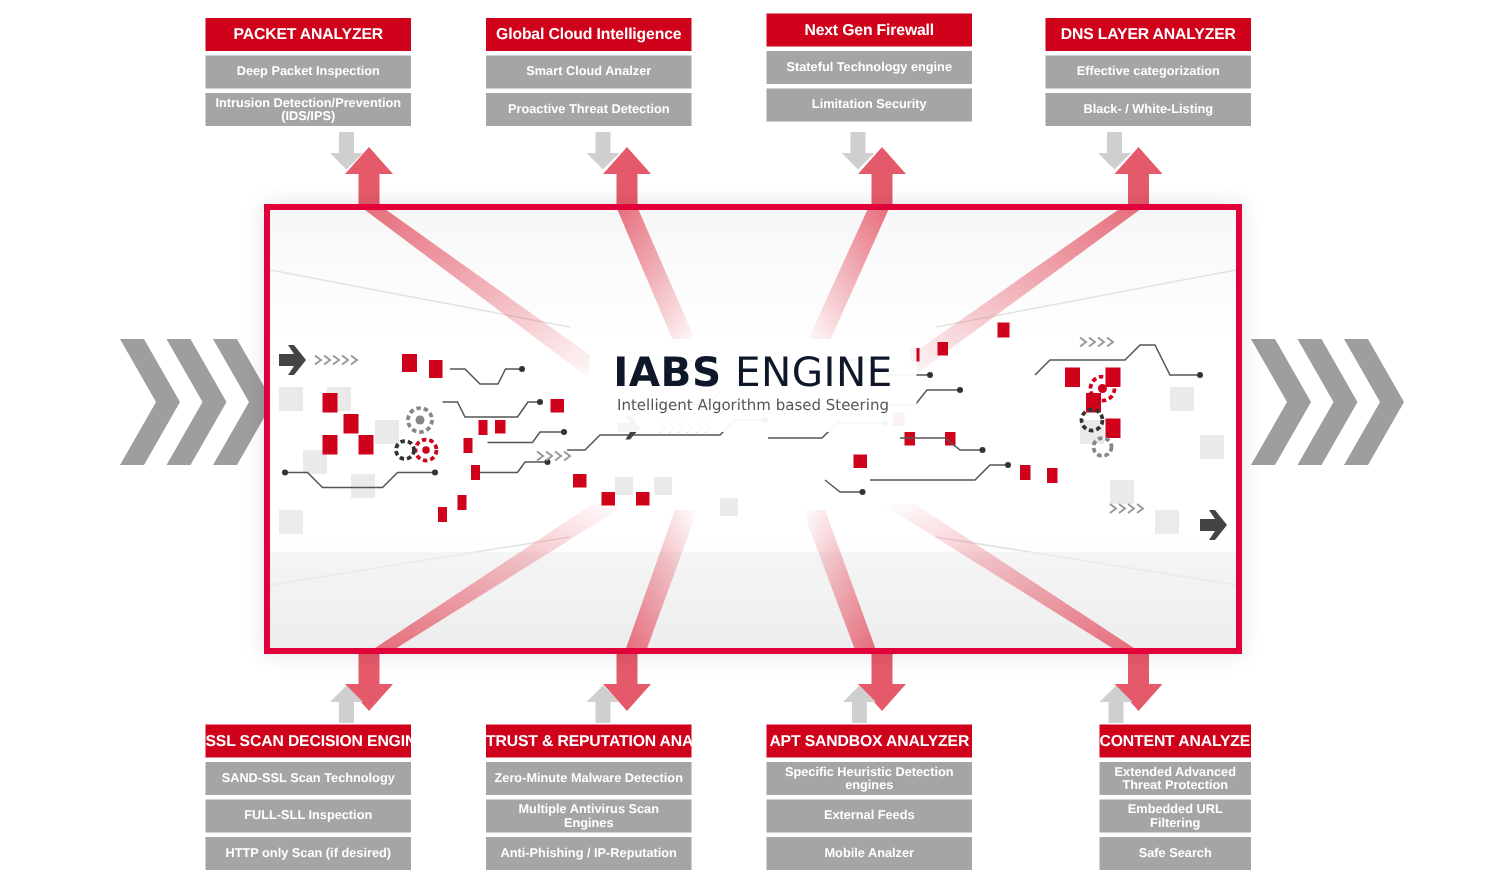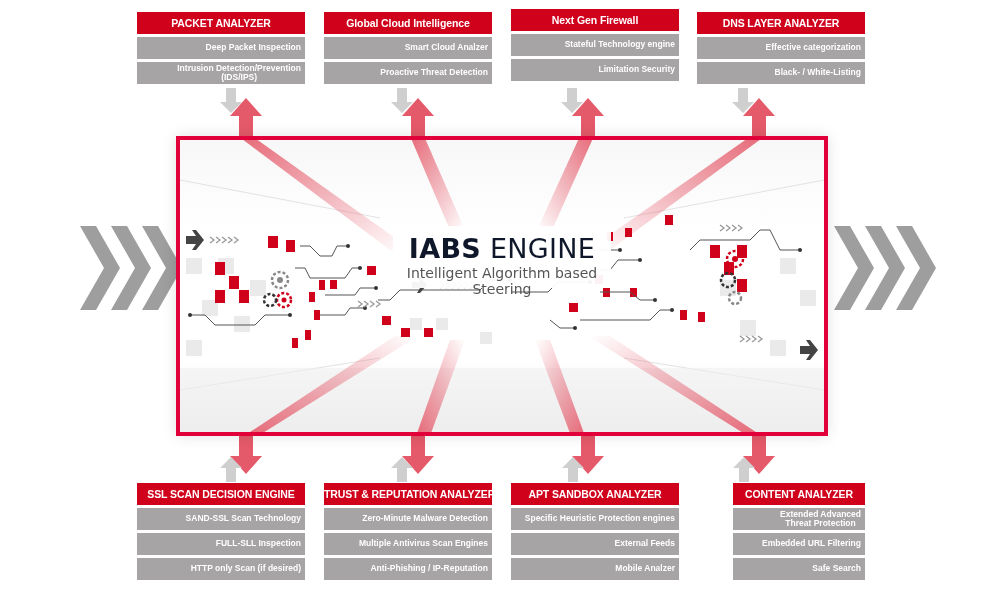--- a/index.html
+++ b/index.html
@@ -1,28 +1,28 @@
 <!DOCTYPE html>
 <html><head>
   <meta charset="utf-8">
   <style>
     * { box-sizing: border-box; margin: 0; padding: 0; }
     html, body { width: 1000px; height: 594px; background: #ffffff; overflow: hidden; }
     body { position: relative; font-family: "Liberation Sans", "DejaVu Sans", sans-serif; }
 
-    .module { position: absolute; width: 168px; }
+    .module { position: absolute; width: 137px; }
     .module .head {
       height: 22px; background: #d0011b; color: #fff;
       font-size: 10.5px; font-weight: bold; text-align: center; line-height: 22px;
       letter-spacing: -0.1px; white-space: nowrap;
     }
     .module .item {
       margin-top: 3px; height: 22px; background: #a6a4a4; color: #fff;
       font-size: 8.5px; font-weight: bold; text-align: center;
-      display: flex; align-items: center; justify-content: flex-end; line-height: 9.5px;
+      display: flex; align-items: center; justify-content: center; line-height: 9.5px;
       padding: 0 4px;
     }
     .module .item span { display: block; }
 
     #top-0 { left: 137px; top: 12px; }
     #top-1 { left: 324px; top: 12px; border-radius: 27px; }
     #top-2 { left: 511px; top: 9px; }
     #top-3 { left: 697px; top: 12px; }
 
     #bot-0 { left: 137px; top: 483px; }
@@ -43,21 +43,21 @@
     #title-box {
       position: absolute; left: 213px; top: 86px; width: 218px; height: 62px;
       background: rgba(255,255,255,0.95);
       text-align: center;
     }
     #engine-title {
       font-size: 27px; color: #0f172a; margin-top: 8px; letter-spacing: 0.3px;
       font-family: "DejaVu Sans", sans-serif; line-height: 30px;
     }
     #engine-title b { font-weight: bold; }
-    #engine-subtitle { font-size: 14px; color: #555; margin-top: 1px; font-family: "DejaVu Sans", sans-serif; }
+    #engine-subtitle { font-size: 10px; color: #555; margin-top: 1px; font-family: "DejaVu Sans", sans-serif; }
 
     #arrows-layer { position: absolute; left: 0; top: 0; width: 1000px; height: 594px; pointer-events: none; }
   </style>
 </head>
 <body>
 
 <svg id="arrows-layer" viewBox="0 0 1000 594" width="1000" height="594">
   <defs>
     <linearGradient id="rayDown" x1="0" y1="0" x2="0" y2="1">
       <stop offset="0" stop-color="#e55a6a" stop-opacity="0.95"></stop>
@@ -362,21 +362,21 @@
   <div class="item">
       <span>Multiple Antivirus Scan Engines</span>
     </div>
   <div class="item">
       <span>Anti-Phishing / IP-Reputation</span>
     </div>
 </div>
 <div class="module bottom" id="bot-2">
   <div class="head">APT SANDBOX ANALYZER</div>
   <div class="item">
-      <span>Specific Heuristic Protection engines</span>
+      <span>Specific Heuristic Detection engines</span>
     </div>
   <div class="item">
       <span>External Feeds</span>
     </div>
   <div class="item">
       <span>Mobile Analzer</span>
     </div>
 </div>
 <div class="module bottom" id="bot-3">
   <div class="head">CONTENT ANALYZER</div>

